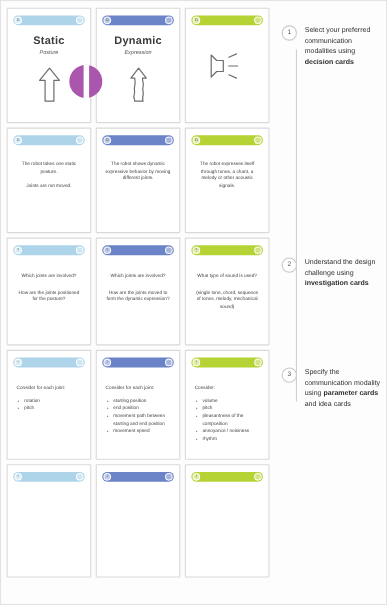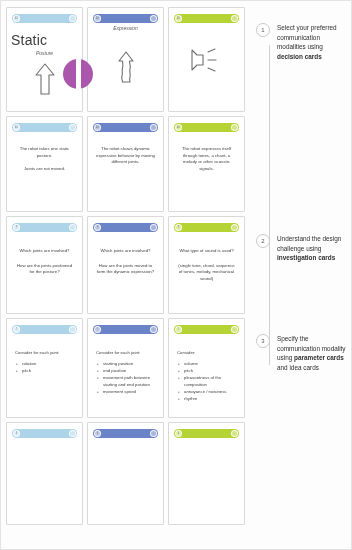--- a/index.html
+++ b/index.html
@@ -67,25 +67,26 @@
     overflow: hidden;
   }
   .pill .cap.right { background: rgba(255,255,255,0.4); }
 
   .c1 .pill { background: #aed4ea; }
   .c2 .pill { background: #6b84c8; }
   .c3 .pill { background: #b5d334; }
 
   
   .title {
-    text-align: left;
-    font-size: 14px;
+    text-align: center;
+    font-size: 10px;
     color: #3b3b3b;
     margin-top: 9px;
     letter-spacing: 0.2px;
+    font-weight: bold;
   }
   .subtitle {
     text-align: center;
     font-size: 5px;
     font-style: italic;
     color: #5a5a5a;
     margin-top: 2px;
   }
   .icon-wrap {
     flex: 1;
@@ -240,20 +241,21 @@
               <path d="M11 2 L20 13 L15 13 L15 32 L7 32 L7 13 L2 13 Z" fill="none" stroke="#6e6e6e" stroke-width="1.1" stroke-linejoin="round"></path>
             </svg>
           </div>
         </div>
 
         <div class="card c2 t-dynamic">
           <div class="pill">
             <span class="cap">D</span>
             <span class="cap right"></span>
           </div>
+          <div class="title">Dynamic</div>
           <div class="subtitle">Expression</div>
           <div class="icon-wrap">
             <svg width="22" height="34" viewBox="0 0 22 34">
               <path d="M11 2 L18 11 L14.5 11
                        C14.5 14 16 16 15 19
                        C14 22 16 24 15 27
                        C14.2 29.5 15 31 15 32
                        L7.5 32
                        C7.5 30 6 28.5 7 26
                        C8 23 6.5 21 7.5 18

